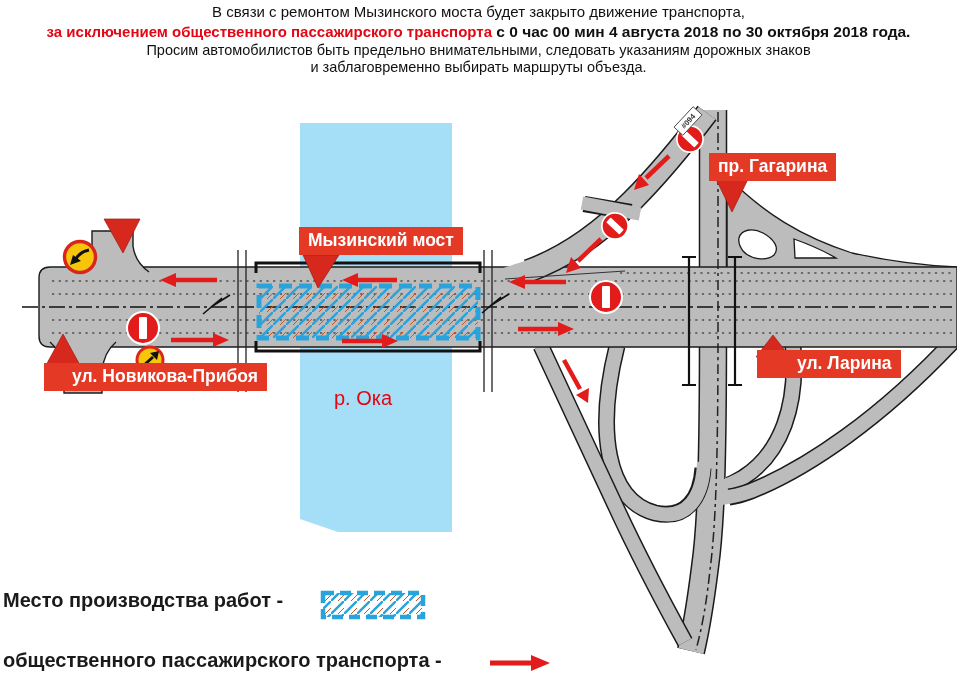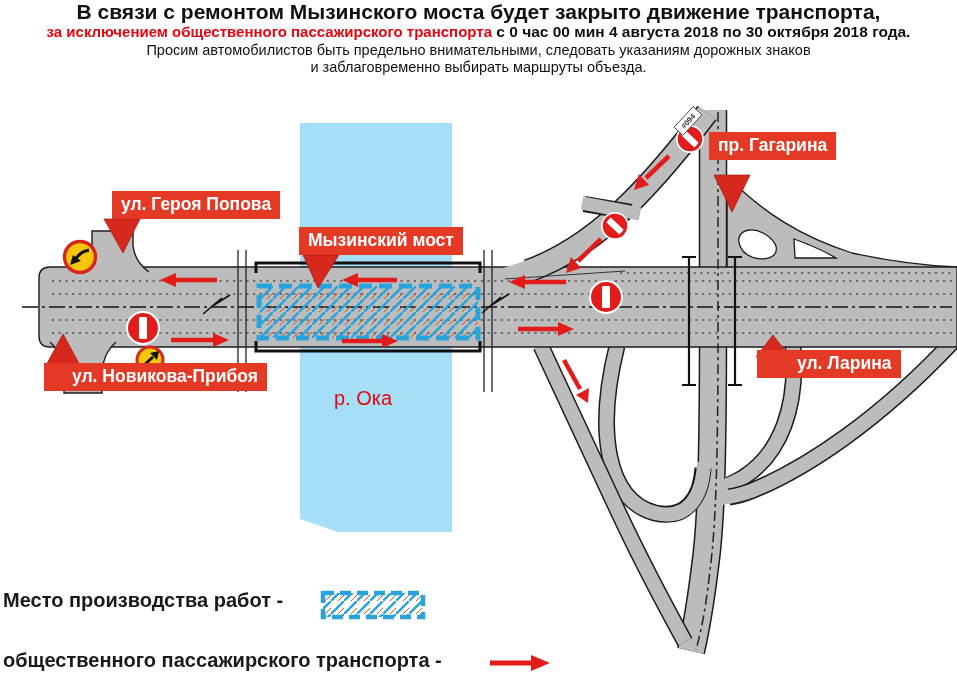--- a/index.html
+++ b/index.html
@@ -9,21 +9,21 @@
     --road:#bcbcbc;
     --edge:#1b1b1b;
   }
   html,body{margin:0;padding:0;}
   body{width:957px;height:679px;background:#fff;overflow:hidden;
        font-family:"Liberation Sans",sans-serif;position:relative;}
   .stage{position:absolute;inset:0;width:957px;height:679px;}
   svg.map{position:absolute;left:0;top:0;}
   .header{position:absolute;left:0;top:0;width:957px;text-align:center;z-index:5;}
   .title{font-size:30px;font-weight:bold;color:var(--accent-red);letter-spacing:1px;line-height:32px;}
-  .h1{font-size:21px;font-weight:bold;color:#111;line-height:19px;margin-top:2px;}
+  .h1{font-size:15px;font-weight:normal;color:#111;line-height:19px;margin-top:2px;}
   .h2{font-size:15.5px;font-weight:bold;color:#111;line-height:21px;}
   .h2 .red{font-size:15px;color:var(--accent-red);}
   .h3{font-size:14.5px;font-weight:normal;color:#111;line-height:17px;}
   .map-label{position:absolute;background:var(--label-red);color:#fff;font-weight:bold;
              font-size:17.5px;line-height:21px;padding:3px 9px 4px;white-space:nowrap;z-index:6;}
   .river-label{position:absolute;color:var(--accent-red);font-weight:normal;font-size:20px;z-index:6;}
   .legend-text{position:absolute;color:#1a1a1a;font-weight:bold;font-size:20px;white-space:nowrap;z-index:6;}
   .legend-swatch{position:absolute;z-index:6;}
 </style>
 </head>
@@ -194,23 +194,22 @@
     </g>
   </svg>
 
   <div class="header">
     <div class="h1">В связи с ремонтом Мызинского моста будет закрыто движение транспорта,</div>
     <div class="h2"><span class="red">за исключением общественного пассажирского транспорта</span><span> с 0 час 00 мин 4 августа 2018 по 30 октября 2018 года.</span></div>
     <div class="h3">Просим автомобилистов быть предельно внимательными, следовать указаниям дорожных знаков</div>
     <div class="h3">и заблаговременно выбирать маршруты объезда.</div>
   </div>
 
-  <div class="map-label" style="left:112px;top:191px;">ул. Героя Попова</div>
   <div class="map-label" style="left:299px;top:227px;">Мызинский мост</div>
-  <div class="map-label" style="left:709px;top:132px;">пр. Гагарина</div>
+  <div class="map-label" style="left:709px;top:153px;">пр. Гагарина</div>
   <div class="map-label" style="left:44px;top:363px;padding-left:28px;">ул. Новикова-Прибоя</div>
   <div class="map-label" style="left:757px;top:350px;padding-left:40px;">ул. Ларина</div>
   <div class="river-label" style="left:334px;top:387px;">р. Ока</div>
 
   <div class="legend-text" style="left:3px;top:589px;">Место производства работ -</div>
   <svg class="legend-swatch" style="left:318px;top:588px;" width="112" height="34" viewBox="0 0 112 34">
     <defs>
       <pattern id="hatch2" width="13" height="13" patternUnits="userSpaceOnUse">
         <path d="M-3,16 L16,-3" stroke="#29a3dc" stroke-width="2.4"></path>
         <path d="M2,18 L21,-1" stroke="#bf5a2e" stroke-width="1"></path>

